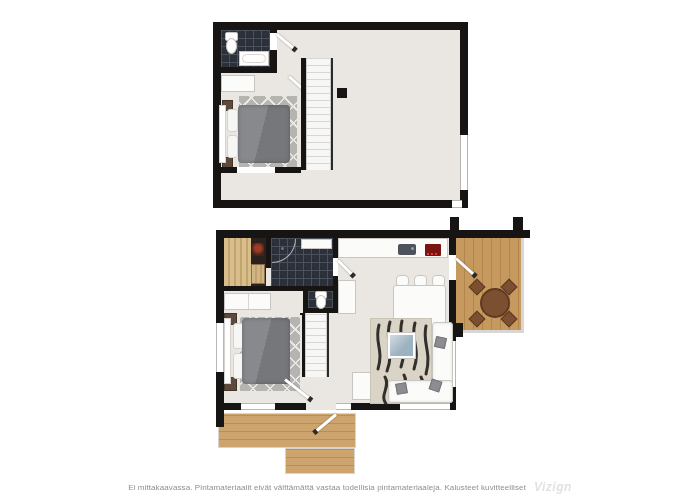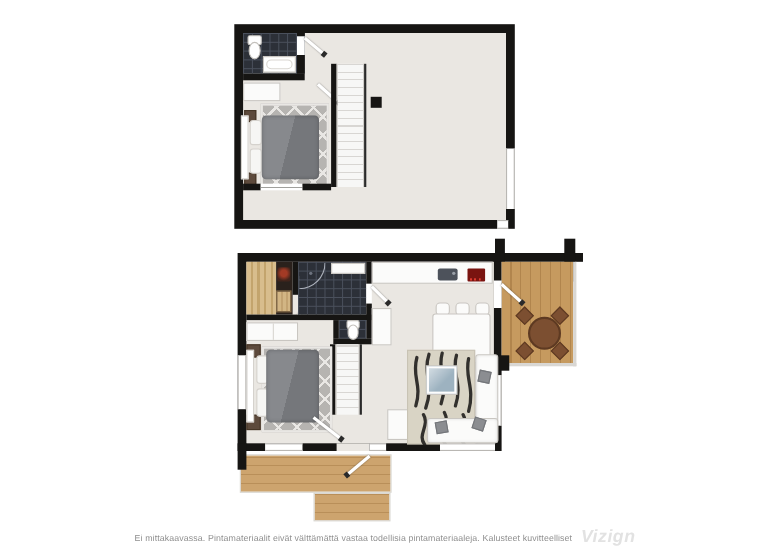--- a/index.html
+++ b/index.html
@@ -46,21 +46,21 @@
   .nightstand{background:var(--nightstand,#5d4a3c);border:1px solid #463627;}
   .glass-table{background:linear-gradient(135deg,rgba(255,255,255,.55),rgba(255,255,255,0) 60%),var(--coffee-table,#9db2c0);border:2px solid #fdfdfd;box-shadow:0 0 0 1px #c9c6c1;}
   .sofa{background:var(--furn-white,#fbfbfa);border:1px solid var(--furn-border,#c9c6c1);border-radius:3px;box-shadow:inset 0 0 3px rgba(0,0,0,.12);}
   .sofa-pillow{background:#8b8d91;border:1px solid #74767a;}
   .chair{background:var(--furn-white,#fbfbfa);border:1px solid var(--furn-border,#c9c6c1);border-radius:4px;}
   .out-table{background:var(--outdoor-brown,#7c4f31);border:2px solid var(--outdoor-brown-dark,#5e3a22);border-radius:50%;}
   .out-chair{background:var(--outdoor-brown,#7c4f31);border:1px solid var(--outdoor-brown-dark,#5e3a22);}
   .opening-line{background:#fff;background-image:linear-gradient(to bottom,transparent 44%,#a0a09c 44% 58%,transparent 58%);}
   .rug-living{background:var(--rug-living,#d9d4c5);color:var(--rug-stripe,#201e1c);border:1px solid #c8c3b4;}
   .caption{position:absolute;left:0;right:0;top:480px;text-align:center;font-size:8px;color:var(--text-gray,#8f8f8f);letter-spacing:.1px;}
-  .caption .wm{font-size:16px;font-weight:bold;font-style:italic;color:var(--watermark,#e2e2e2);margin-left:8px;letter-spacing:.5px;vertical-align:-1px;}
+  .caption .wm{font-size:12px;font-weight:bold;font-style:italic;color:var(--watermark,#e2e2e2);margin-left:8px;letter-spacing:.5px;vertical-align:-1px;}
 </style>
 </head>
 <body>
 
 <div class="canvas">
 
   <div class="el" style="left:213px;top:22px;width:255px;height:186px;">
     <div class="el wall" style="left:0;top:0;width:255px;height:186px;"></div>
     <div class="el floorfill" style="left:8px;top:8px;width:239px;height:170px;"></div>
 

